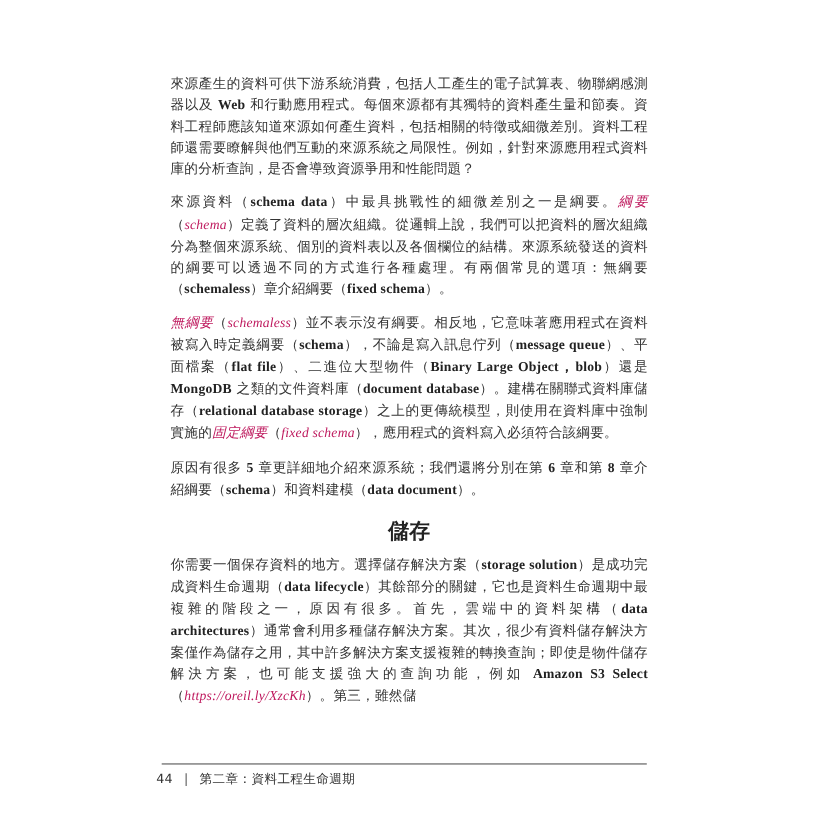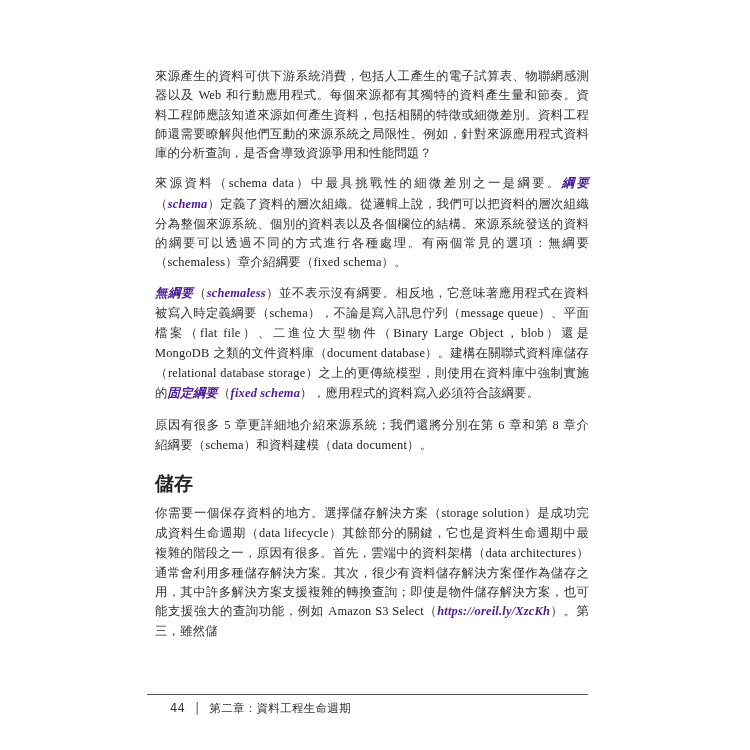--- a/index.html
+++ b/index.html
@@ -24,49 +24,50 @@
     .para {
       font-size: 12.4px;
       line-height: 19.1px;
       margin: 0 0 11px 0;
       text-align: justify;
       letter-spacing: 0.2px;
       color: #333;
     }
     .para b, .en {
       font-family: "Liberation Serif", "DejaVu Serif", serif;
-      font-weight: normal;
+      font-weight: bold;
       color: #222;
       margin-top: 20px;
     }
     .em {
       font-family: "Liberation Serif", "DejaVu Serif", serif;
       font-style: italic;
-      font-weight: bold;
-      color: #4c1d95;
+      font-weight: normal;
+      color: #be185d;
     }
     .heading {
       font-family: "DejaVu Sans", "Liberation Sans", sans-serif;
       font-size: 19px;
       font-weight: bold;
       color: #222;
       margin: 16px 0 8px 0;
       line-height: 24px;
+      text-align: center;
     }
     .footer-rule {
       position: absolute;
       left: 147px;
       top: 694px;
       width: 441px;
       height: 1px;
       background: #555;
     }
     .footer {
       position: absolute;
-      left: 170px;
+      left: 142px;
       top: 701px;
       font-family: "DejaVu Sans", "Liberation Sans", sans-serif;
       font-size: 11.5px;
       color: #333;
       letter-spacing: 0.3px;
     }
     .footer .sep {
       margin: 0 6px;
       color: #555;
     }

